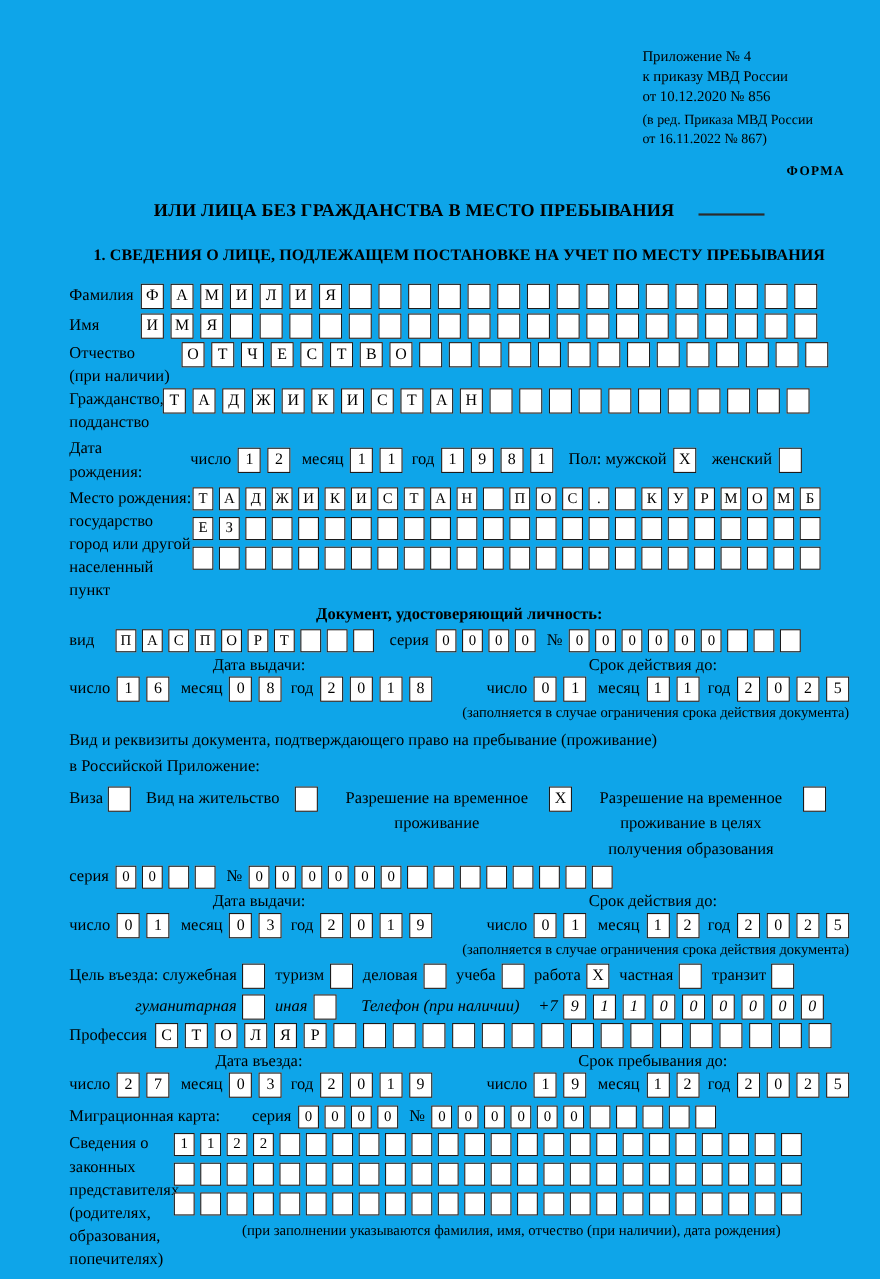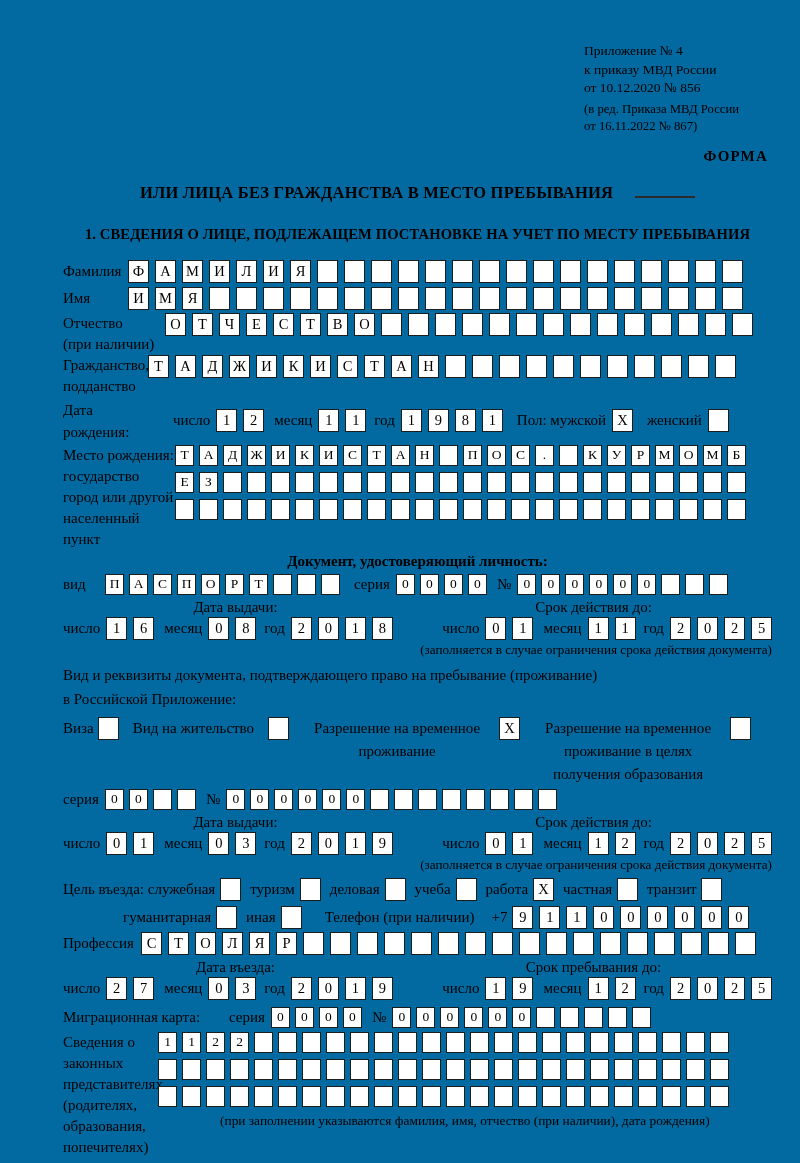--- a/index.html
+++ b/index.html
@@ -1,24 +1,24 @@
 <!DOCTYPE html>
 <html lang="ru"><head>
 <meta charset="utf-8">
 <style>
   html,body { margin:0; padding:0; background:#ffffff; }
   .page {
     position:relative; width:800px; height:1163px; box-sizing:border-box;
-    padding:42px 28px 0 63px; overflow:hidden; background:#0369a1; color:#000;
+    padding:42px 28px 0 63px; overflow:hidden; background:#0ea5e9; color:#000;
     font-family:"Liberation Serif","DejaVu Serif",serif; font-size:15px;
   }
   
   .appendix { width:188px; margin-left:auto; font-size:13.5px; line-height:18.5px; }
   .amend { font-size:12.7px; line-height:17px; margin-top:3px; }
-  .forma { text-align:right; font-weight:bold; font-size:15px; letter-spacing:1.2px; margin-top:13px; padding-right:4px; }
+  .forma { text-align:right; font-weight:bold; font-size:12px; letter-spacing:1.2px; margin-top:13px; padding-right:4px; }
   .title { text-align:center; font-weight:bold; font-size:16.5px; line-height:23px; margin-top:16px; letter-spacing:0.2px; }
   .blank { display:inline-block; width:60px; border-bottom:2.5px solid #2b2b2b; margin-left:22px; }
   .sec { text-align:center; font-weight:bold; font-size:14.6px; margin-top:22px; letter-spacing:0.1px; }
   
   .frow { display:flex; align-items:flex-start; }
   .vc { align-items:center; }
   .lbl { flex:none; line-height:22px; }
   .lbl2 { display:flex; flex-direction:column; line-height:21px; flex:none; }
   .cells { display:flex; gap:6px; flex:none; }
   .cell {
@@ -501,21 +501,21 @@
     <span class="olbl">учеба</span>
     <span class="cell cb"></span>
     <span class="olbl">работа</span>
     <span class="cell cb">X</span>
     <span class="olbl">частная</span>
     <span class="cell cb"></span>
     <span class="olbl">транзит</span>
     <span class="cell cb"></span>
   </div>
 
-  <div class="purp" style="margin-left:60px;">
+  <div class="purp" style="margin-left:60px;font-style:italic;">
     <span class="olbl">гуманитарная</span>
     <span class="cell cb"></span>
     <span class="olbl">иная</span>
     <span class="cell cb"></span>
     <span class="olbl" style="margin-left:14px;">Телефон (при наличии)</span>
     <span class="olbl" style="margin-left:12px;">+7</span>
     <div class="cells">
         <span class="cell">9</span>
         <span class="cell">1</span>
         <span class="cell">1</span>

